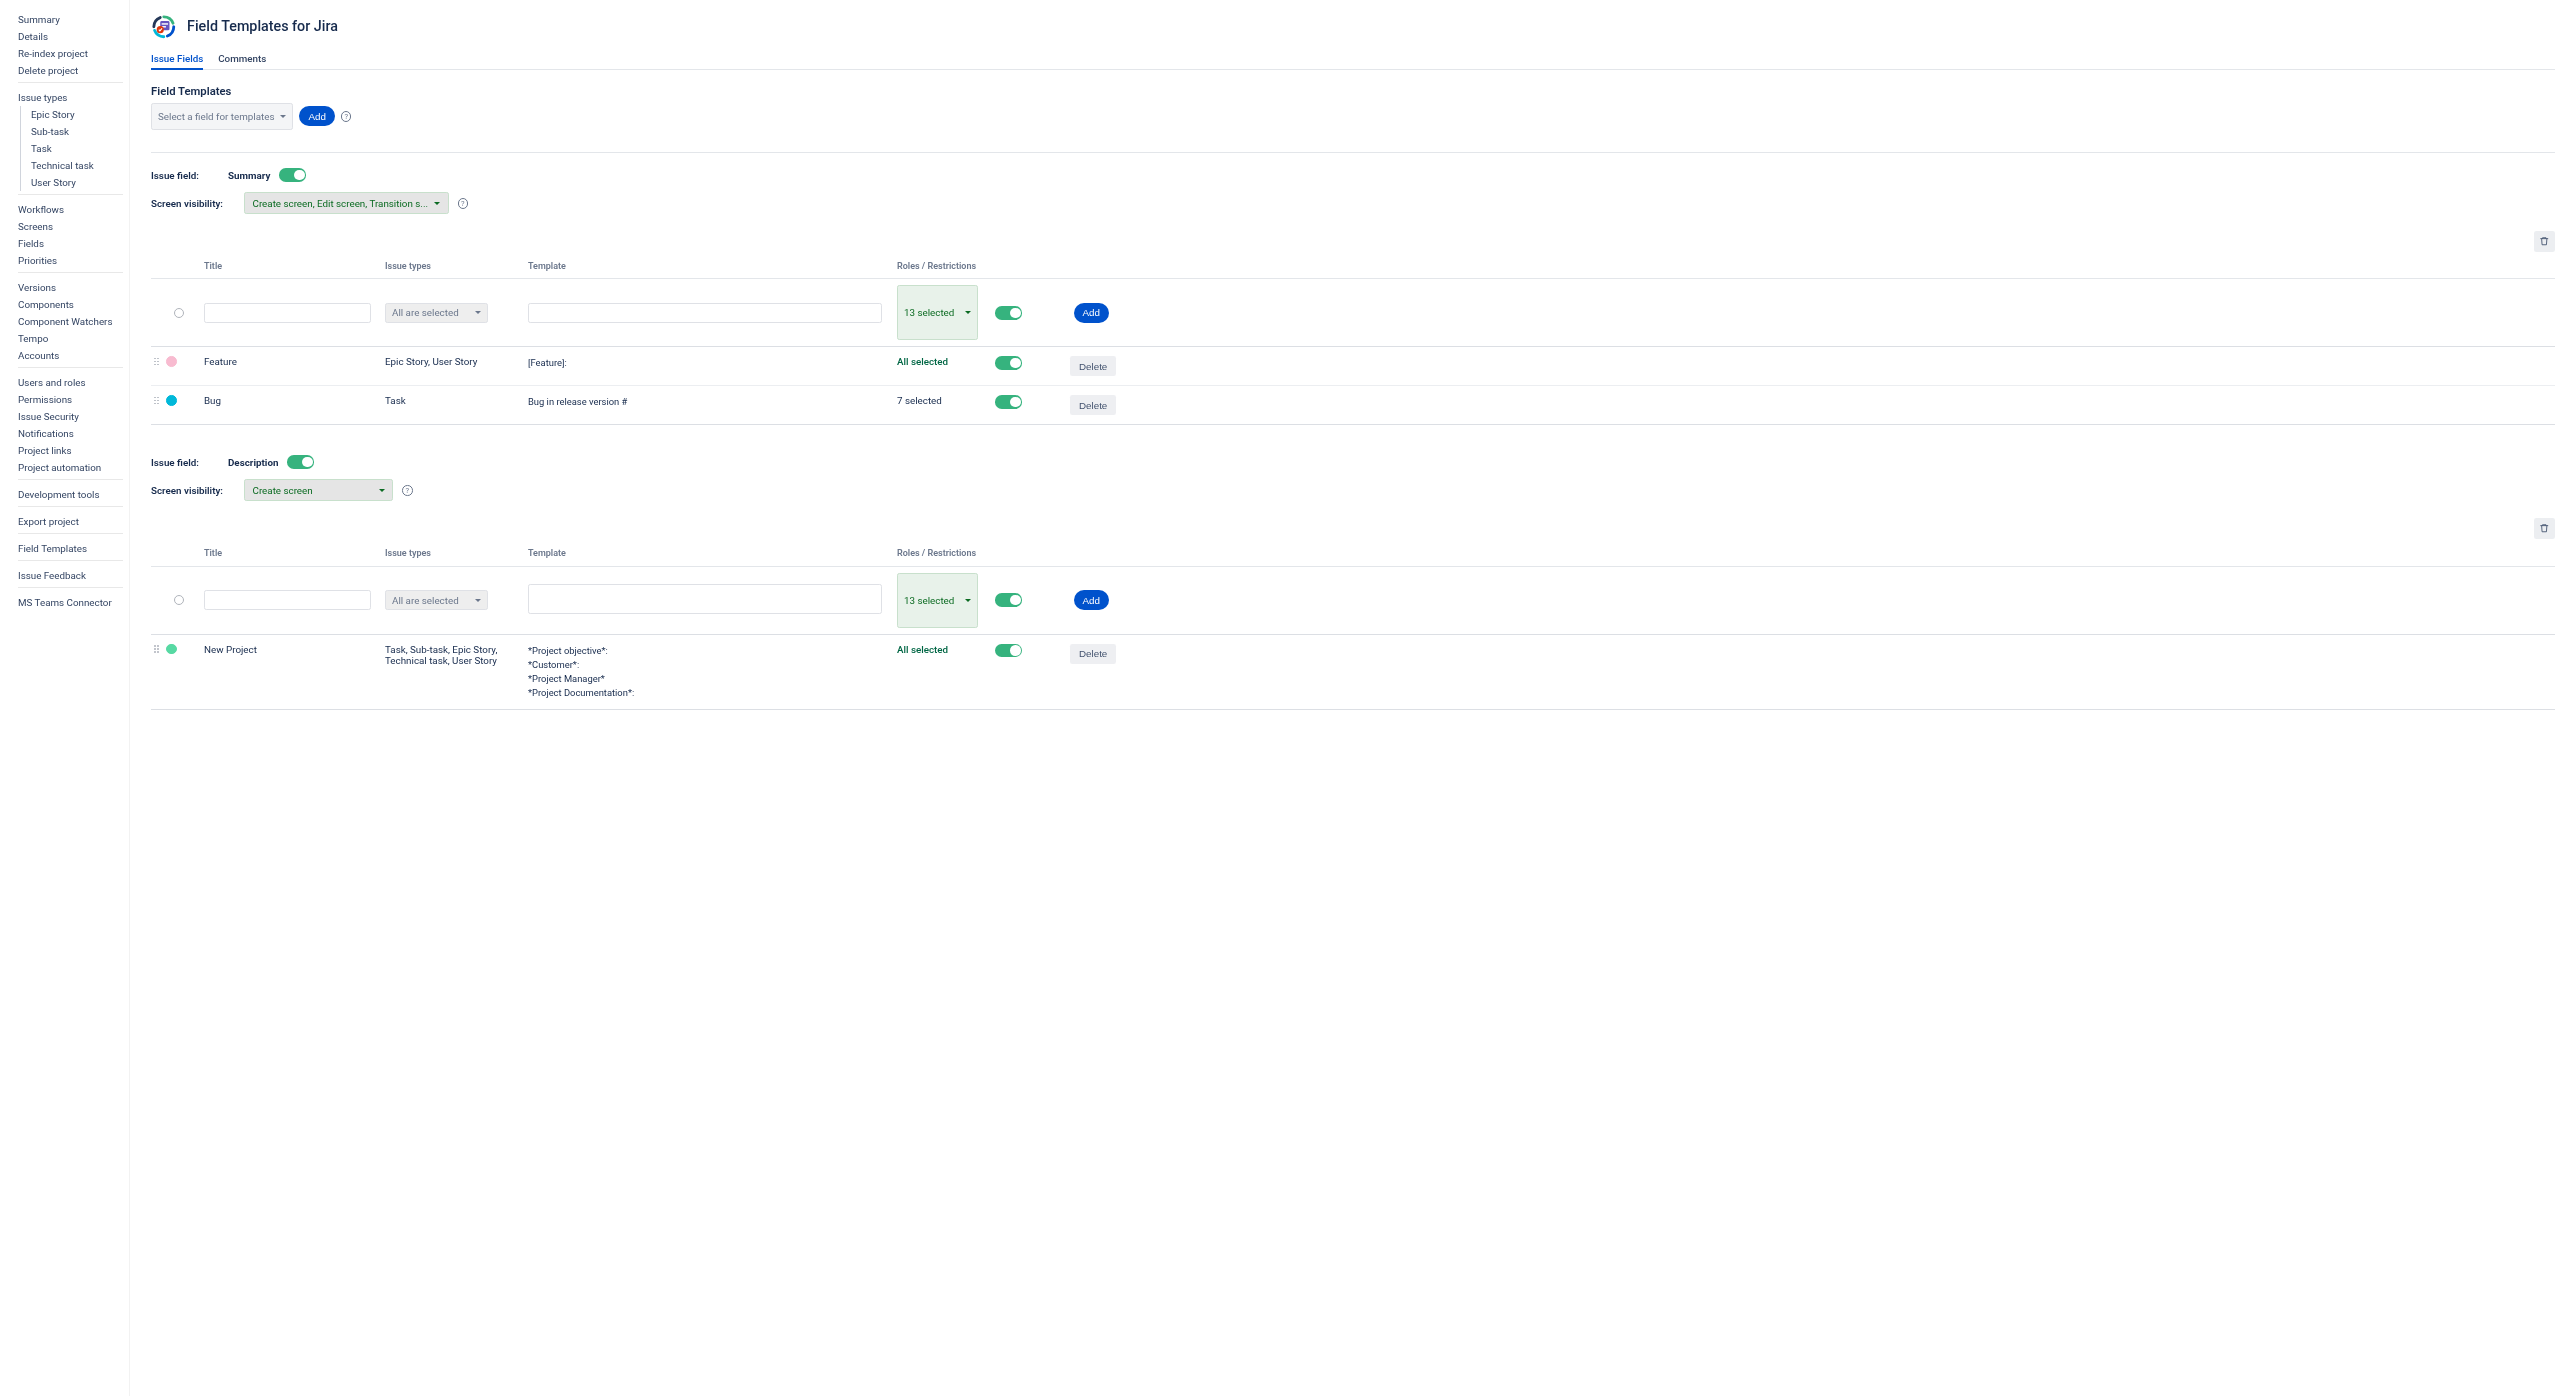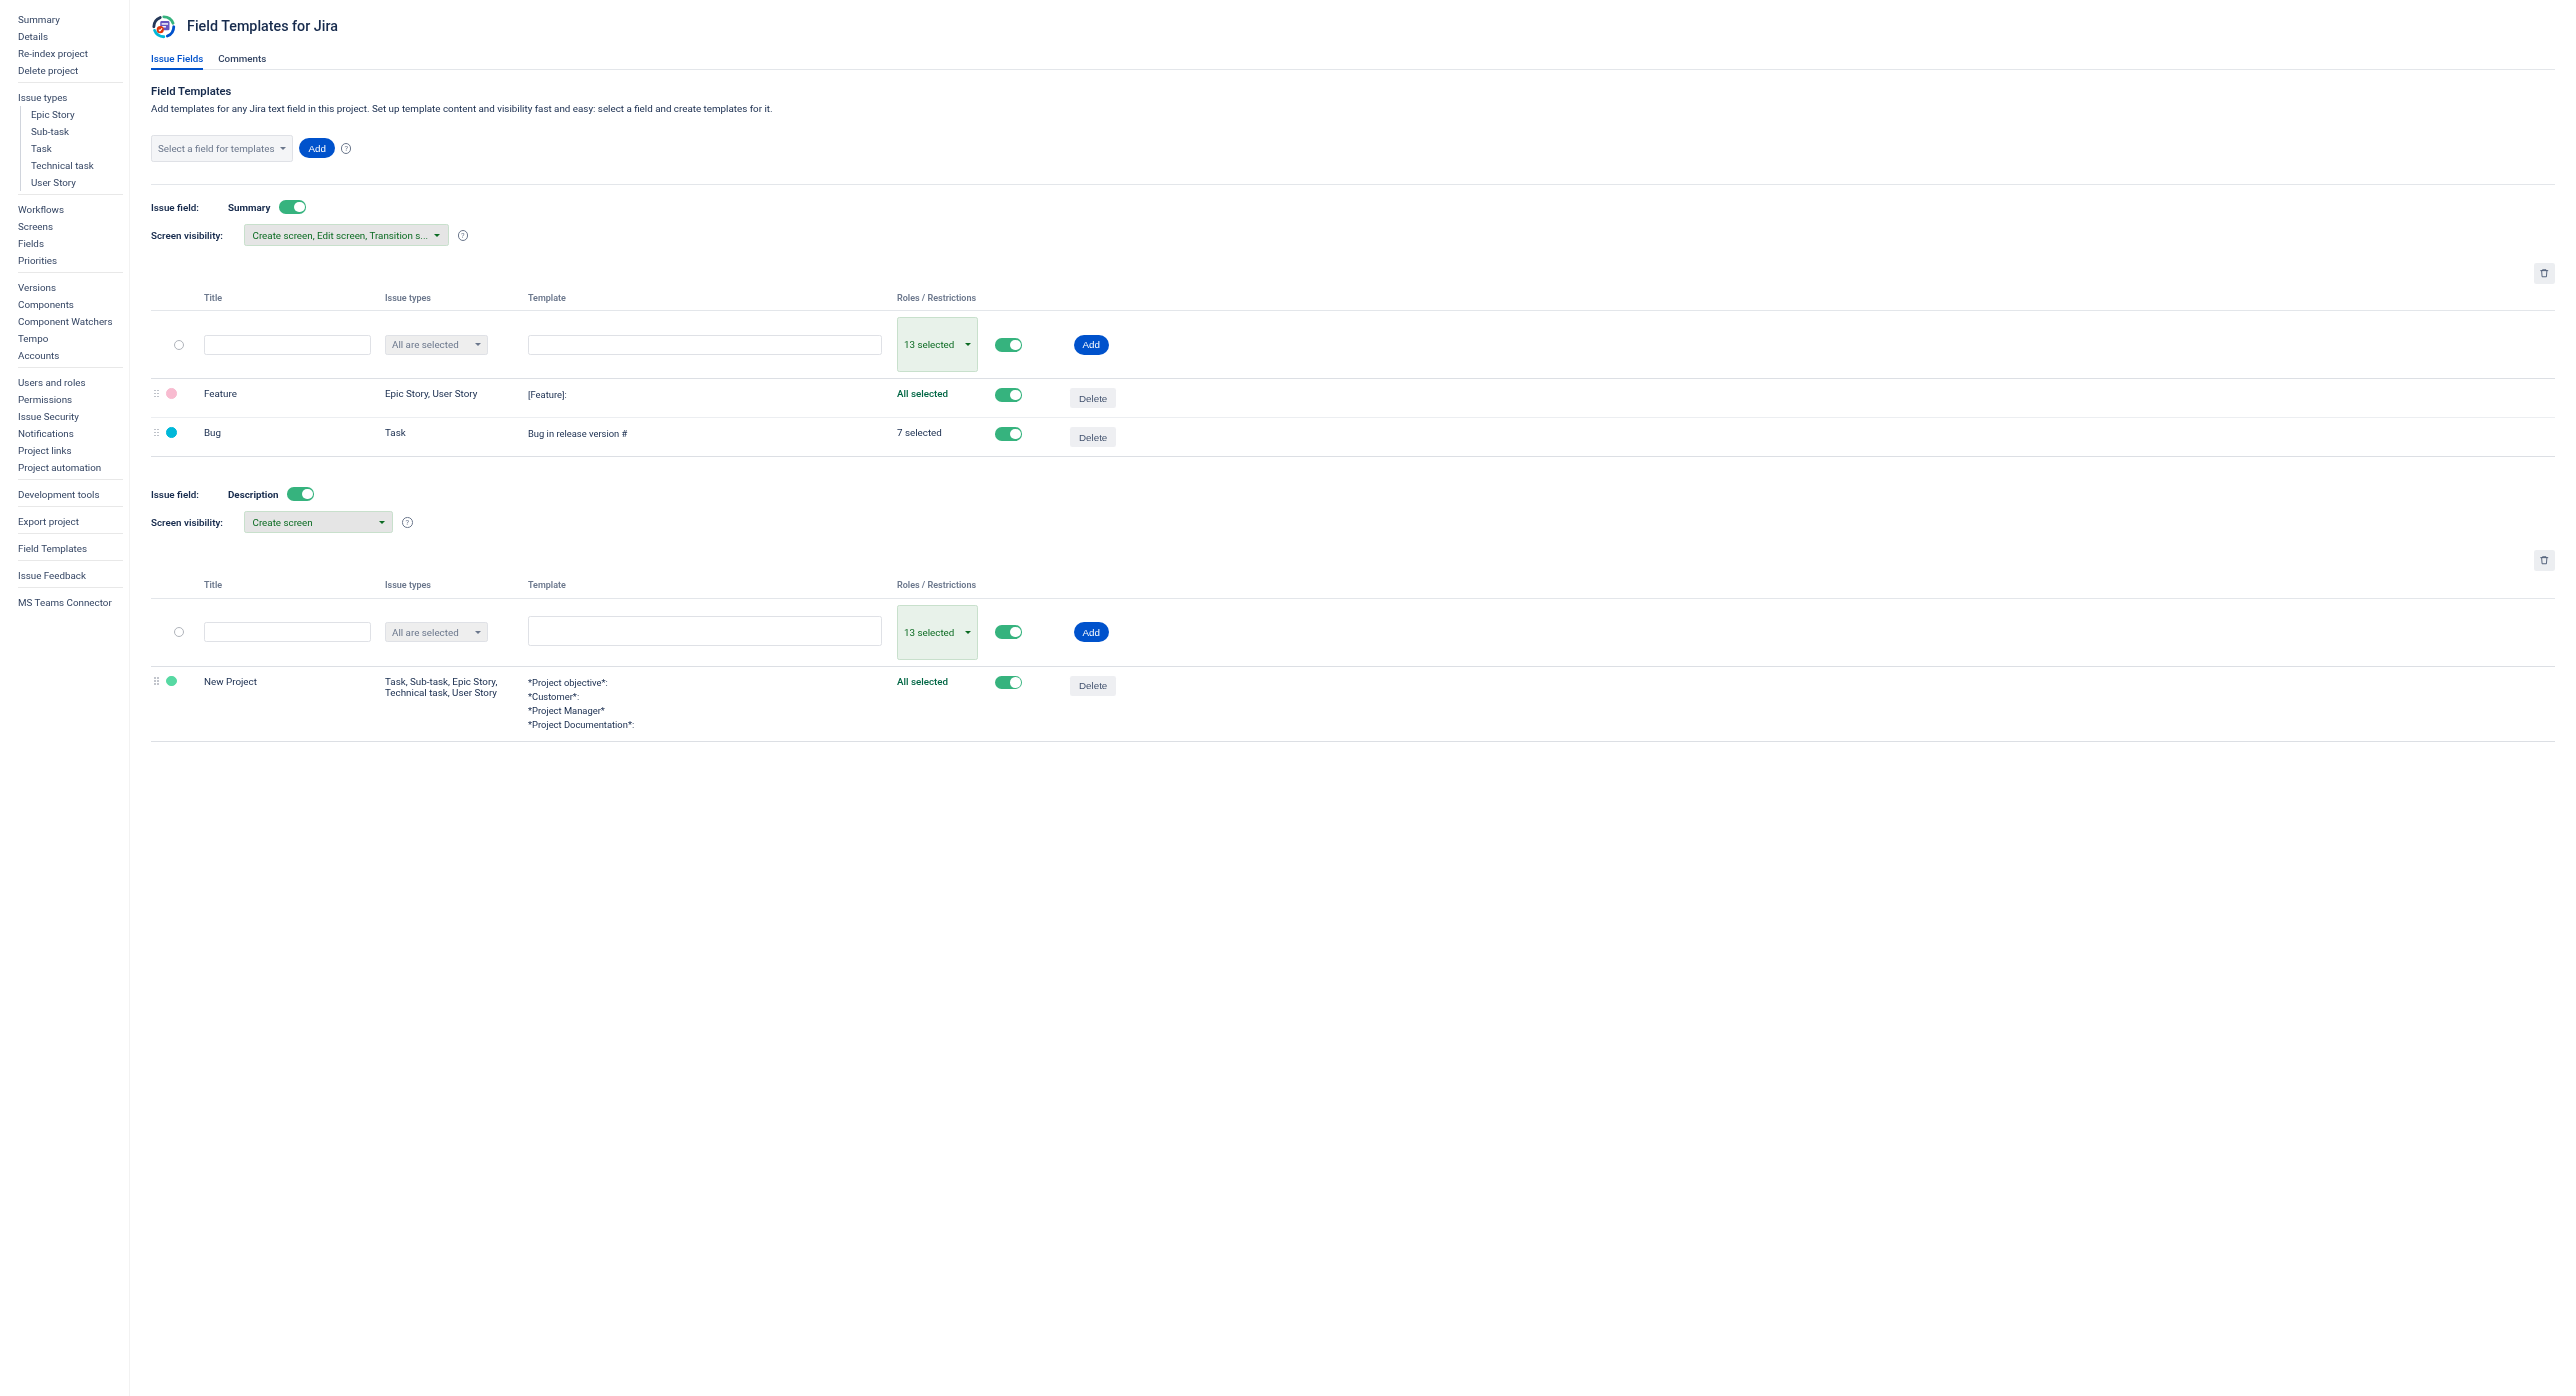--- a/index.html
+++ b/index.html
@@ -145,21 +145,20 @@
       </span>
       <h1 class="app-title">Field Templates for Jira</h1>
     </div>
 
     <div class="tabs">
       <div class="tab active">Issue Fields</div>
       <div class="tab">Comments</div>
     </div>
 
     <div class="section-title">Field Templates</div>
-    <p class="section-desc">Add templates for any Jira text field in this project. Set up template content and visibility fast and easy: select a field and create templates for it.</p>
 
     <div class="cfg-row">
       <div class="select-grey small">
         <span>Select a field for templates</span>
         <span class="chev"></span>
       </div>
       <button class="btn-primary">Add</button>
       <span class="help-icon">?</span>
     </div>
 

